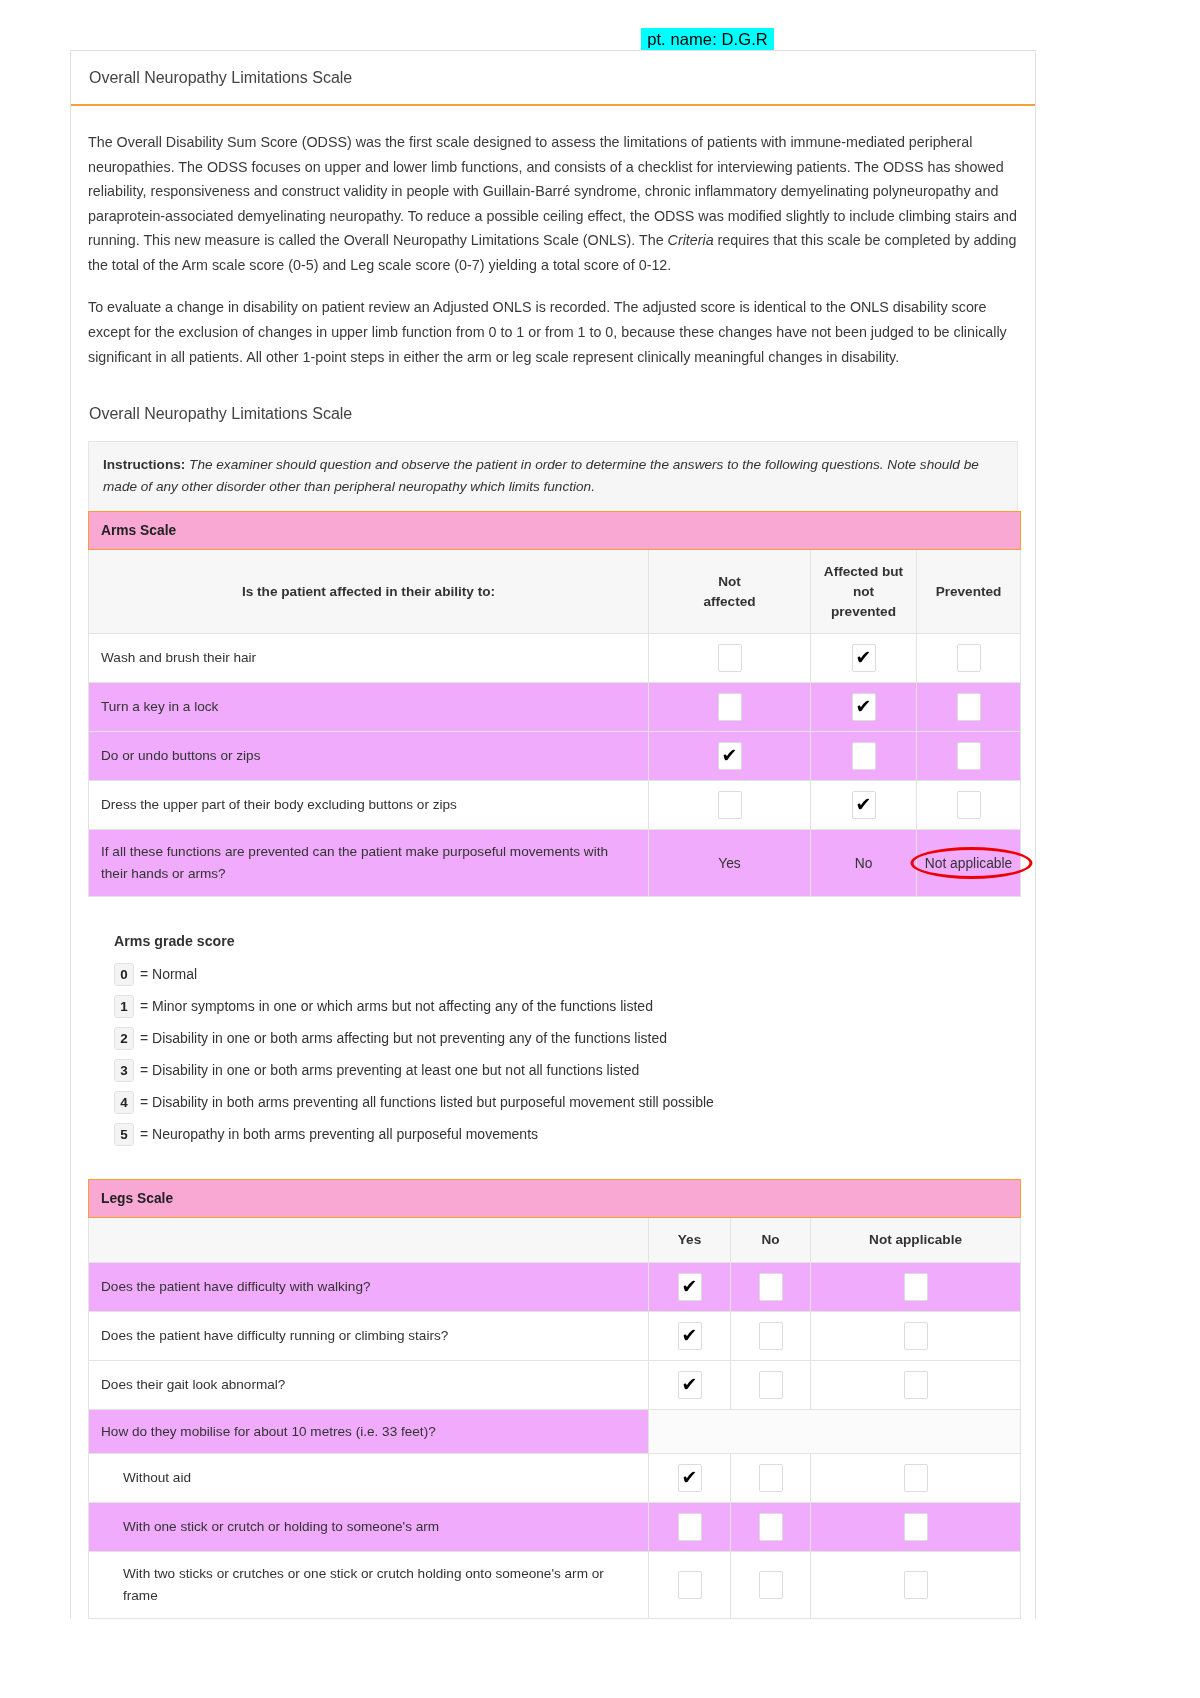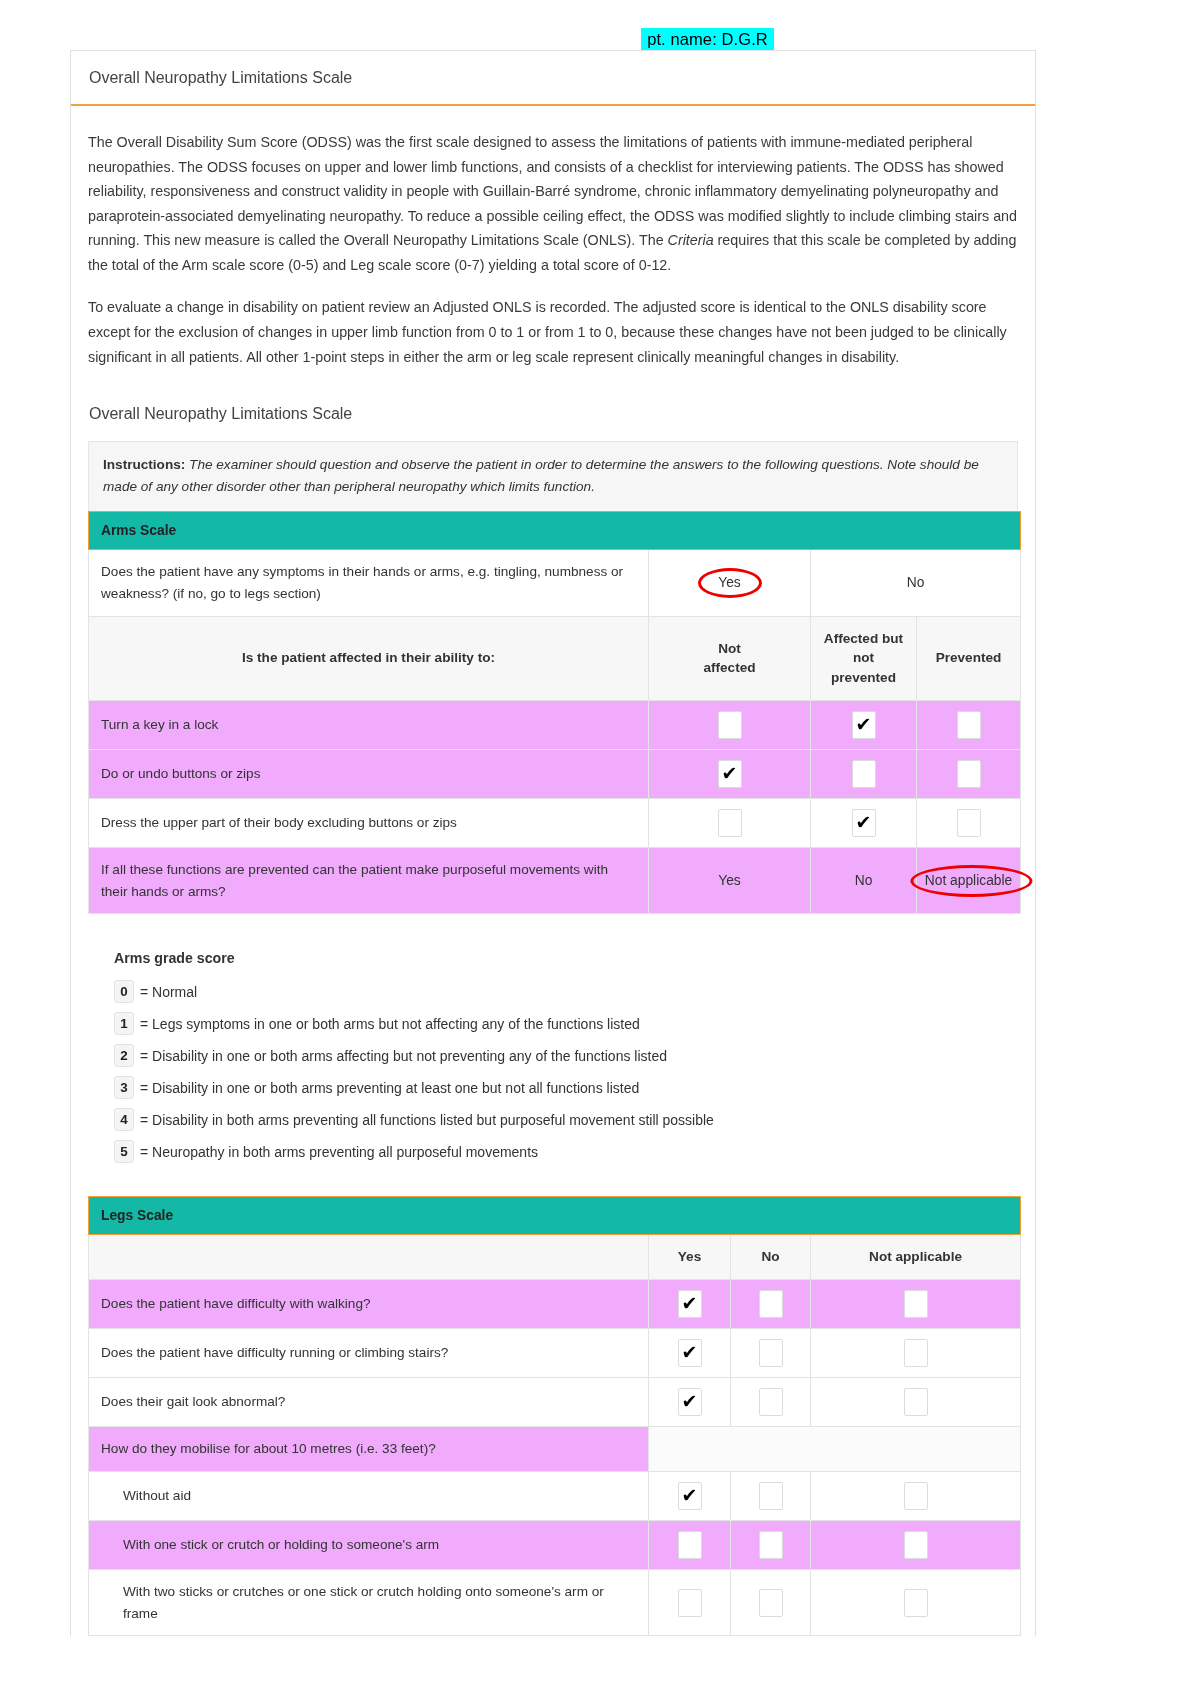--- a/index.html
+++ b/index.html
@@ -86,21 +86,21 @@
   table.scale {
     width: 100%;
     border-collapse: collapse;
     table-layout: fixed;
   }
   table.scale td, table.scale th {
     border: 1px solid #e3e3e3;
     vertical-align: middle;
   }
   .band {
-    background: #14b8a6;
+    background: #f9a8d4;
     color: #222222;
     font-weight: bold;
     font-size: 13.8px;
     padding: 11px 12px;
     border: 1px solid #f8a02e !important;
     text-align: left;
   }
   .qcell {
     padding: 11px 12px;
     font-size: 13.6px;
@@ -209,45 +209,41 @@
         <col style="width:560px">
           <col style="width:92px">
           <col style="width:70px">
           <col style="width:106px">
           <col style="width:104px">
       </colgroup>
       <tbody>
           <tr>
         <td class="band" colspan="5">Arms Scale</td>
       </tr>
-      <tr>
-        <td class="qcell zebra-a">Does the patient have any symptoms in their hands or arms, e.g. tingling, numbness or weakness? (if no, go to legs section)</td>
-        <td class="optcell zebra-a" colspan="2">
-          <span>Yes</span>
-          <span class="ellipse" style="width:64px;height:30px;left:50%;top:50%;transform:translate(-50%,-50%);"></span>
-        </td>
-        <td class="optcell zebra-a" colspan="2">
-          <span>No</span>
-        </td>
-      </tr>
       <tr class="hdrrow">
         <td class="qcell head">Is the patient affected in their ability to:</td>
         <td colspan="2">
           <div>Not</div>
           <div>affected</div>
         </td>
         <td>
           <div>Affected but not</div>
           <div>prevented</div>
         </td>
         <td>Prevented</td>
       </tr>
       </tbody>
         <tbody id="arms-rows">
           <tr>
+            <td class="qcell zebra-a">Wash and brush their hair</td>
+            <td class="optcell zebra-a" colspan="2"><span class="cb"></span></td>
+            <td class="optcell zebra-a"><span class="cb checked"></span></td>
+            <td class="optcell zebra-a"><span class="cb"></span></td>
+          </tr>
+          <tr>
             <td class="qcell zebra-b">Turn a key in a lock</td>
             <td class="optcell zebra-b" colspan="2"><span class="cb"></span></td>
             <td class="optcell zebra-b"><span class="cb checked"></span></td>
             <td class="optcell zebra-b"><span class="cb"></span></td>
           </tr>
           <tr>
             <td class="qcell zebra-b">Do or undo buttons or zips</td>
             <td class="optcell zebra-b" colspan="2"><span class="cb checked"></span></td>
             <td class="optcell zebra-b"><span class="cb"></span></td>
             <td class="optcell zebra-b"><span class="cb"></span></td>
@@ -278,21 +274,21 @@
 
     <div class="grades">
       <h3>Arms grade score</h3>
       <div id="arms-grades">
           <div class="grade-row">
             <span class="grade-box">0</span>
             <span>= Normal</span>
           </div>
           <div class="grade-row">
             <span class="grade-box">1</span>
-            <span>= Legs symptoms in one or both arms but not affecting any of the functions listed</span>
+            <span>= Minor symptoms in one or which arms but not affecting any of the functions listed</span>
           </div>
           <div class="grade-row">
             <span class="grade-box">2</span>
             <span>= Disability in one or both arms affecting but not preventing any of the functions listed</span>
           </div>
           <div class="grade-row">
             <span class="grade-box">3</span>
             <span>= Disability in one or both arms preventing at least one but not all functions listed</span>
           </div>
           <div class="grade-row">

